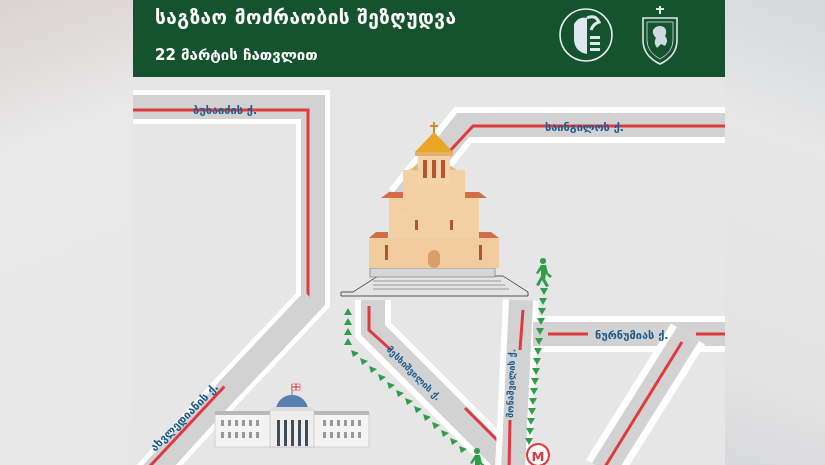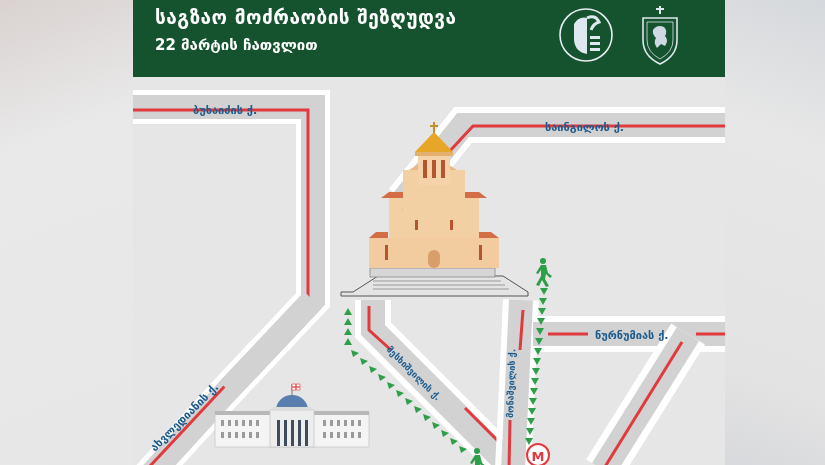--- a/index.html
+++ b/index.html
@@ -6,21 +6,21 @@
   body{width:825px;height:465px;overflow:hidden;position:relative;
     background:linear-gradient(180deg,#d8dadc 0%,#e9e9e9 25%,#e6e6e6 70%,#dedfe1 100%);
     font-family:"DejaVu Sans","Liberation Sans",sans-serif;}
   .side-left{position:absolute;left:0;top:0;width:133px;height:465px;
     background:linear-gradient(160deg,#d9d2d0 0%,#e9e9e9 30%,#e7e7e7 100%);}
   .side-right{position:absolute;right:0;top:0;width:100px;height:465px;
     background:linear-gradient(200deg,#d5d8dc 0%,#e7e7e7 30%,#e3e3e3 80%,#d8d9dc 100%);}
   .panel{position:absolute;left:133px;top:0;width:592px;height:465px;background:#e6e6e6;overflow:hidden;}
   .header{position:absolute;left:0;top:0;width:696px;height:77px;background:#14532d;}
   .title{position:absolute;left:22px;top:6px;color:#fff;font-weight:bold;font-size:19px;letter-spacing:.5px;white-space:nowrap;}
-  .subtitle{position:absolute;left:22px;top:36px;color:#fff;font-weight:bold;font-size:15px;white-space:nowrap;}
+  .subtitle{position:absolute;left:22px;top:46px;color:#fff;font-weight:bold;font-size:15px;white-space:nowrap;}
   .logo{position:absolute;top:4px;width:58px;height:62px;}
   .logo1{left:424px;}
   .logo2{left:498px;}
   svg.map{position:absolute;left:0;top:0;}
   .lbl{font-family:"DejaVu Sans","Liberation Sans",sans-serif;font-weight:bold;fill:#1b5b8d;font-size:11px;}
 </style>
 </head>
 <body>
 
 <div class="side-left"></div>

